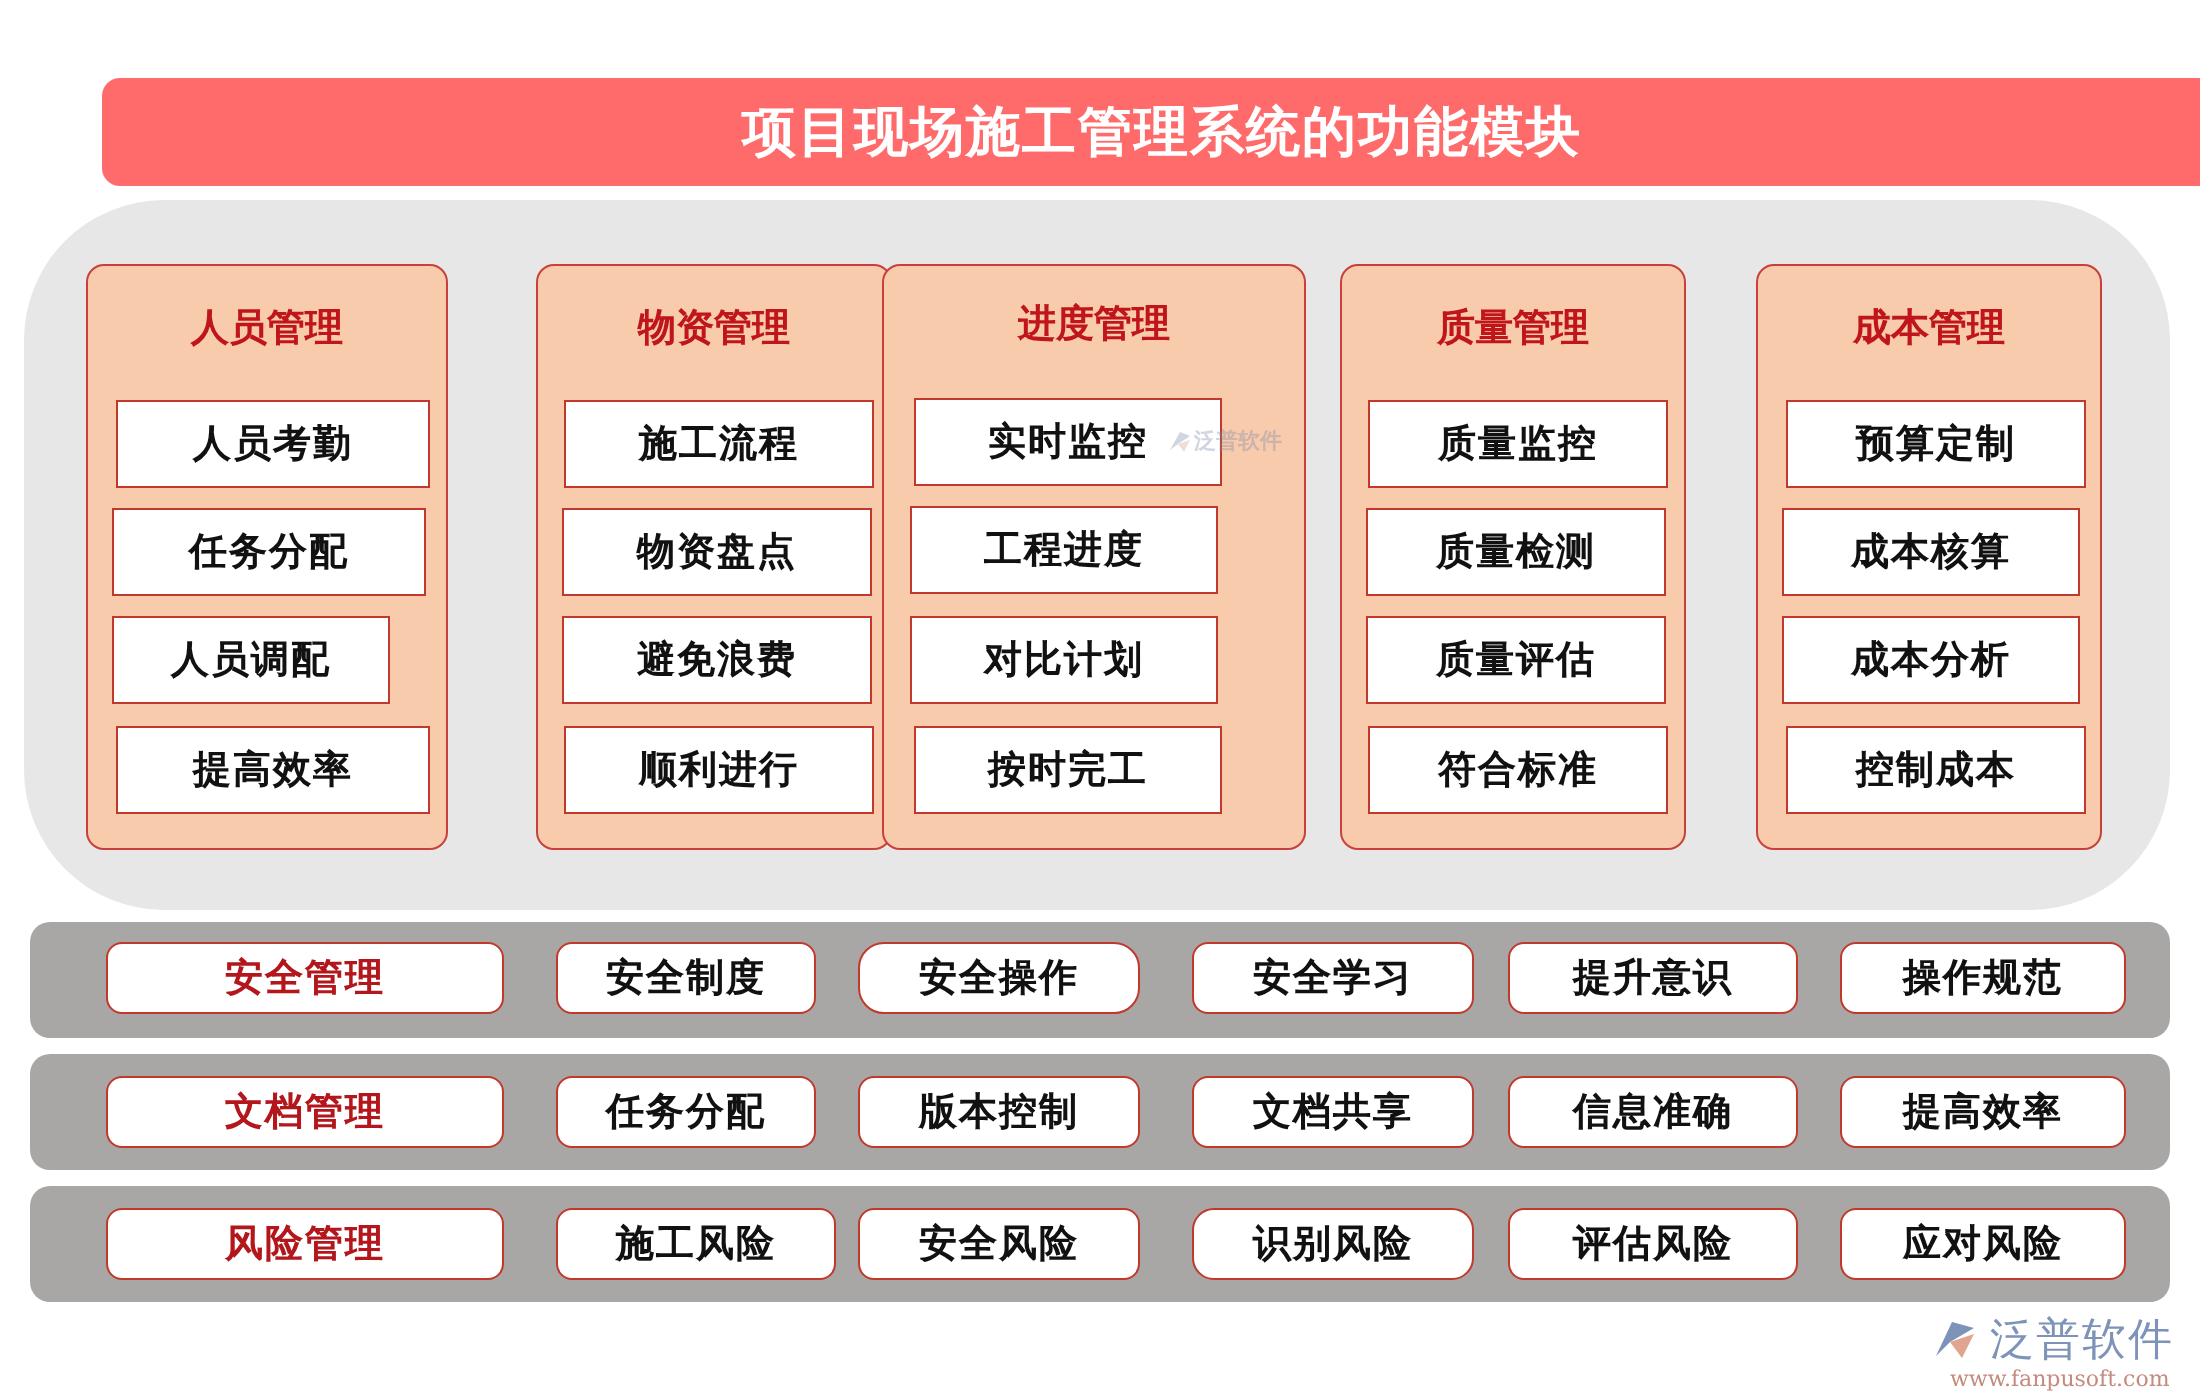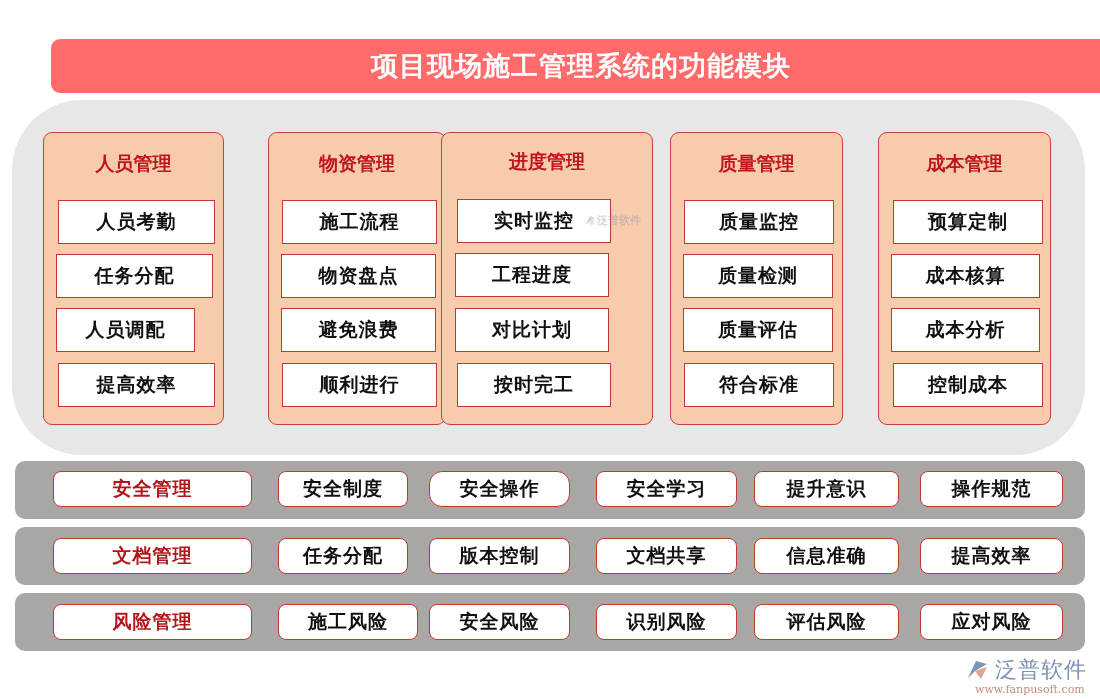--- a/index.html
+++ b/index.html
@@ -131,21 +131,21 @@
 <div class="pill" style="left:278px; top:538px; width:130px;">任务分配</div>
 <div class="pill" style="left:429px; top:538px; width:141px;">版本控制</div>
 <div class="pill" style="left:596px; top:538px; width:141px;">文档共享</div>
 <div class="pill" style="left:754px; top:538px; width:145px;">信息准确</div>
 <div class="pill" style="left:920px; top:538px; width:143px;">提高效率</div>
 
 <div class="band" style="top:593px;"></div>
 <div class="pill head" style="left:53px; top:604px; width:199px;">风险管理</div>
 <div class="pill" style="left:278px; top:604px; width:140px;">施工风险</div>
 <div class="pill" style="left:429px; top:604px; width:141px;">安全风险</div>
-<div class="pill" style="left:596px; top:604px; width:141px;">识别风险</div>
+<div class="pill" style="left:596px; top:604px; width:141px;border-radius:11px;">识别风险</div>
 <div class="pill" style="left:754px; top:604px; width:145px;">评估风险</div>
 <div class="pill" style="left:920px; top:604px; width:143px;">应对风险</div>
 
 <div class="logo">
   <div class="logo-row">
     <svg width="26" height="24" viewBox="0 0 26 24">
       <path d="M3 20 L11 3 L22 6 L10 13 Z" fill="#7D93B8"></path>
       <path d="M10 13 L22 9 L16 21 Z" fill="#E0A48F"></path>
     </svg>
     <span class="logo-text">泛普软件</span>

